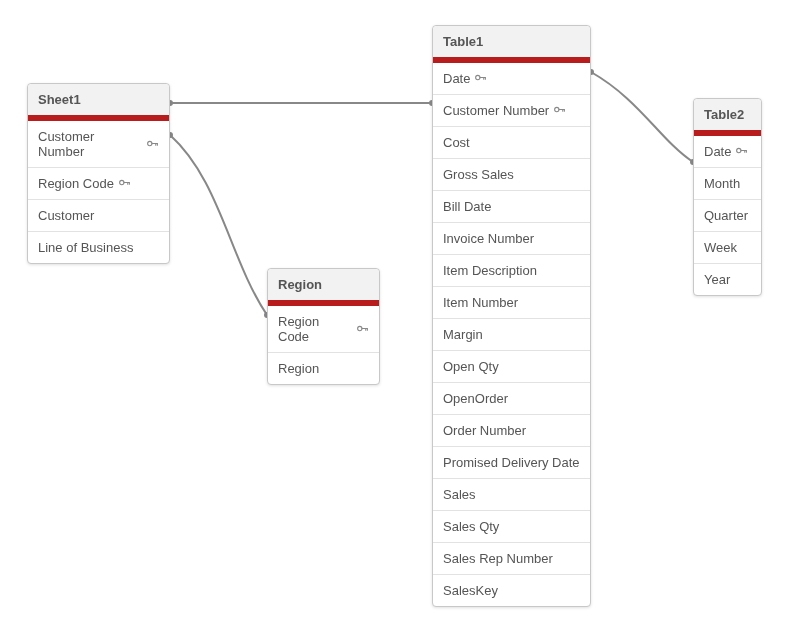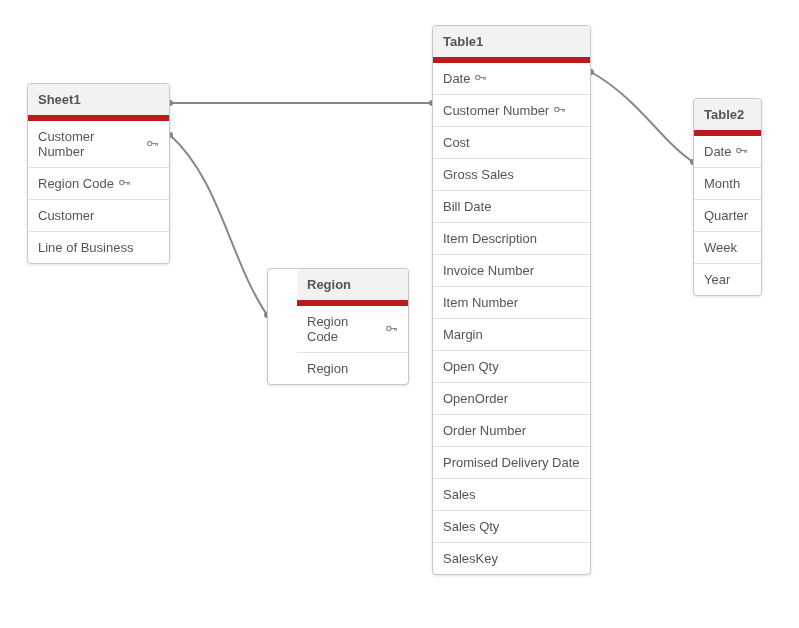--- a/index.html
+++ b/index.html
@@ -51,21 +51,21 @@
           </svg></span>
       </div>
       <div class="table-row">
         <span>Customer</span>
       </div>
       <div class="table-row">
         <span>Line of Business</span>
       </div>
     </div>
 
-<div id="table-region" class="table-box" style="left:267px;top:268px;width:111px;padding-left:29px;">
+<div id="table-region" class="table-box" style="left:267px;top:268px;width:111px;">
       <div class="table-header"><span>Region</span></div>
       <div class="table-row">
         <span>Region Code</span>
         <span class="key-icon"><svg width="13" height="13" viewBox="0 0 24 24" fill="none" stroke="#888" stroke-width="2" stroke-linecap="round" stroke-linejoin="round">
             <circle cx="7" cy="12" r="4"></circle>
             <path d="M11 12h10"></path>
             <path d="M18 12v3"></path>
             <path d="M21 12v3"></path>
           </svg></span>
       </div>
@@ -97,24 +97,24 @@
       <div class="table-row">
         <span>Cost</span>
       </div>
       <div class="table-row">
         <span>Gross Sales</span>
       </div>
       <div class="table-row">
         <span>Bill Date</span>
       </div>
       <div class="table-row">
-        <span>Item Description</span>
+        <span>Invoice Number</span>
       </div>
       <div class="table-row">
-        <span>Invoice Number</span>
+        <span>Item Description</span>
       </div>
       <div class="table-row">
         <span>Item Number</span>
       </div>
       <div class="table-row">
         <span>Margin</span>
       </div>
       <div class="table-row">
         <span>Open Qty</span>
       </div>
@@ -125,20 +125,23 @@
         <span>Order Number</span>
       </div>
       <div class="table-row">
         <span>Promised Delivery Date</span>
       </div>
       <div class="table-row">
         <span>Sales</span>
       </div>
       <div class="table-row">
         <span>Sales Qty</span>
+      </div>
+      <div class="table-row">
+        <span>Sales Rep Number</span>
       </div>
       <div class="table-row">
         <span>SalesKey</span>
       </div>
     </div>
 
 <div id="table-table2" class="table-box" style="left:693px;top:98px;width:67px;">
       <div class="table-header"><span>Table2</span></div>
       <div class="table-row">
         <span>Date</span>

